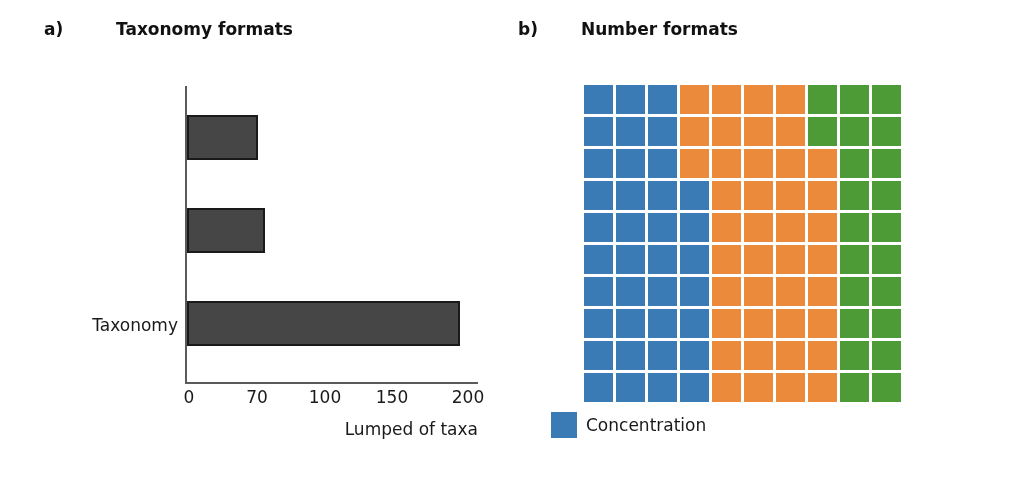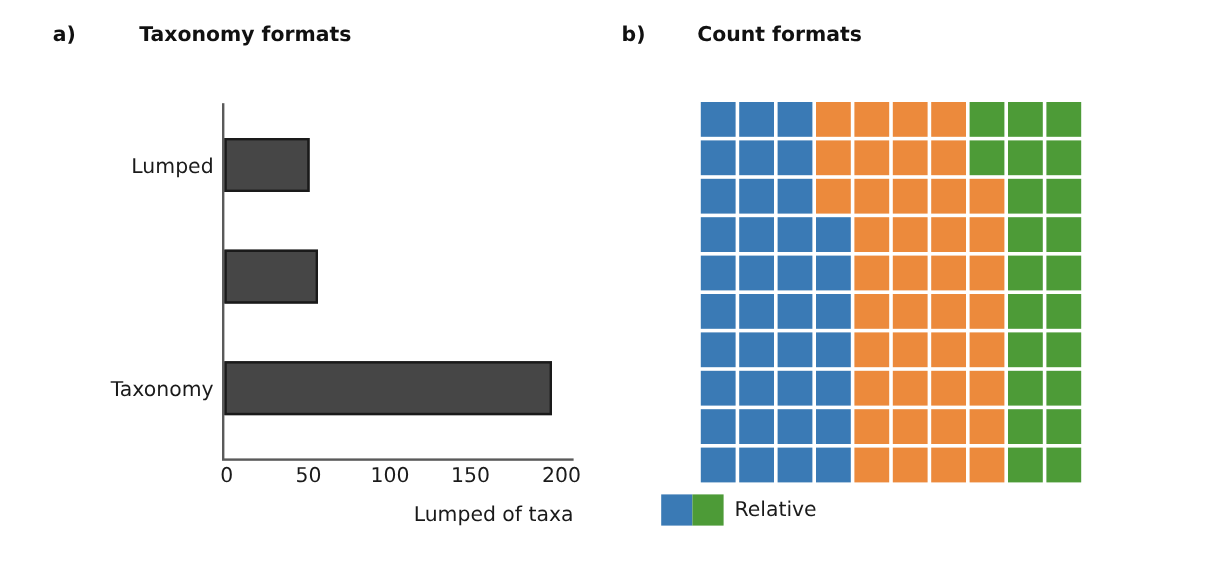--- a/index.html
+++ b/index.html
@@ -132,41 +132,40 @@
 
   <div id="panel-a">
 
     <div class="panel-letter" style="left:44px; top:19px;">a)</div>
 
     <div class="panel-title" style="left:116px; top:19px;">Taxonomy formats</div>
 
     <div class="bar-axis-y"></div>
     <div class="bar-axis-x"></div>
 
-    <div class="cat-label" style="top:129px;">Lumped</div>
     <div class="cat-label" style="top:315px;">Taxonomy</div>
 
     <div class="bar" id="bar-lumped" style="left: 187px; top: 115px; height: 45px; width: 71px;"></div>
     <div class="bar" id="bar-validated" style="left: 187px; top: 208px; height: 45px; width: 78px;"></div>
     <div class="bar" id="bar-original" style="left: 187px; top: 301px; height: 45px; width: 273px;"></div>
 
     <div class="tick-label" style="left:159px;">0</div>
-    <div class="tick-label" style="left:227px;">50</div>
+    <div class="tick-label" style="left:227px;">70</div>
     <div class="tick-label" style="left:295px;">100</div>
     <div class="tick-label" style="left:362px;">150</div>
     <div class="tick-label" style="left:438px;">200</div>
 
     <div class="axis-title-x">Lumped of taxa</div>
   </div>
 
   <div id="panel-b">
 
     <div class="panel-letter" style="left:6px; top:19px;">b)</div>
 
-    <div class="panel-title" style="left:69px; top:19px;">Count formats</div>
+    <div class="panel-title" style="left:69px; top:19px;">Number formats</div>
 
     <div class="waffle-grid" id="waffle-grid">
         <div class="waffle-cell" style="background: rgb(58, 122, 181);"></div>
         <div class="waffle-cell" style="background: rgb(58, 122, 181);"></div>
         <div class="waffle-cell" style="background: rgb(58, 122, 181);"></div>
         <div class="waffle-cell" style="background: rgb(236, 138, 60);"></div>
         <div class="waffle-cell" style="background: rgb(236, 138, 60);"></div>
         <div class="waffle-cell" style="background: rgb(236, 138, 60);"></div>
         <div class="waffle-cell" style="background: rgb(236, 138, 60);"></div>
         <div class="waffle-cell" style="background: rgb(77, 155, 55);"></div>
@@ -260,21 +259,18 @@
         <div class="waffle-cell" style="background: rgb(236, 138, 60);"></div>
         <div class="waffle-cell" style="background: rgb(236, 138, 60);"></div>
         <div class="waffle-cell" style="background: rgb(236, 138, 60);"></div>
         <div class="waffle-cell" style="background: rgb(77, 155, 55);"></div>
         <div class="waffle-cell" style="background: rgb(77, 155, 55);"></div>
       </div>
 
     <div class="legend" id="waffle-legend">
         <div class="legend-item">
           <div class="legend-swatch" style="background: rgb(58, 122, 181);"></div>
-        </div>
-        <div class="legend-item">
-          <div class="legend-swatch" style="background: rgb(77, 155, 55);"></div>
-          <div class="legend-text">Relative</div>
+          <div class="legend-text">Concentration</div>
         </div>
       </div>
   </div>
 
 </div>
 
 </body></html>

